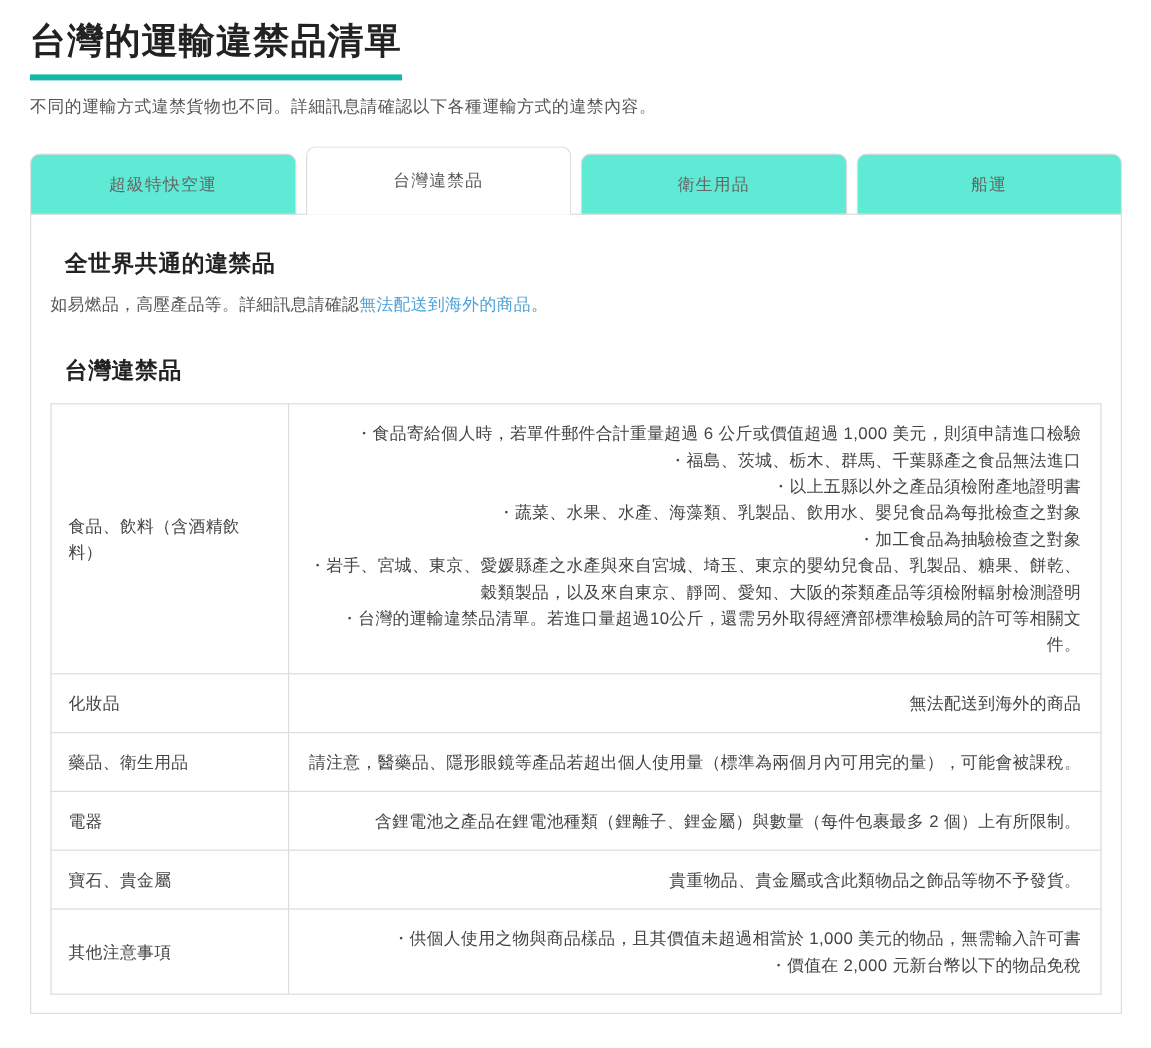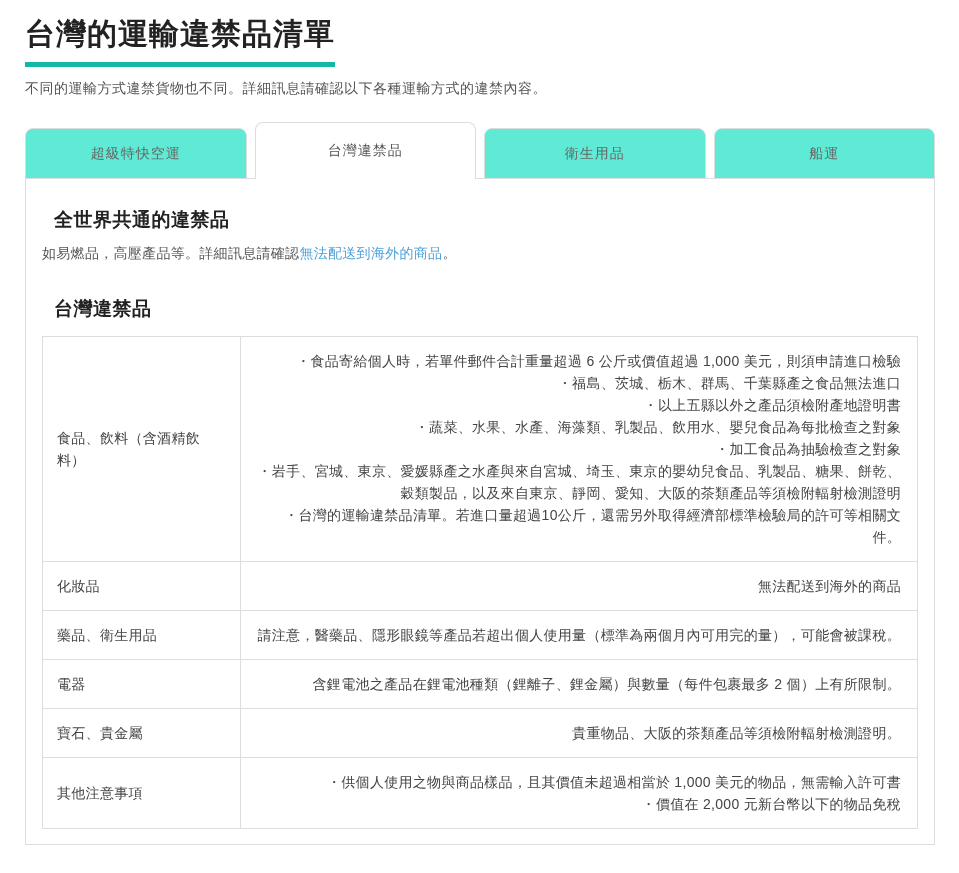--- a/index.html
+++ b/index.html
@@ -116,21 +116,21 @@
           </tr>
           <tr>
             <th>電器</th>
             <td>
               <div class="detail-line">含鋰電池之產品在鋰電池種類（鋰離子、鋰金屬）與數量（每件包裹最多 2 個）上有所限制。</div>
             </td>
           </tr>
           <tr>
             <th>寶石、貴金屬</th>
             <td>
-              <div class="detail-line">貴重物品、大阪的茶類產品等須檢附輻射檢測證明。</div>
+              <div class="detail-line">貴重物品、貴金屬或含此類物品之飾品等物不予發貨。</div>
             </td>
           </tr>
           <tr>
             <th>其他注意事項</th>
             <td>
               <div class="detail-line">・供個人使用之物與商品樣品，且其價值未超過相當於 1,000 美元的物品，無需輸入許可書</div>
               <div class="detail-line">・價值在 2,000 元新台幣以下的物品免稅</div>
             </td>
           </tr>
         </tbody>

